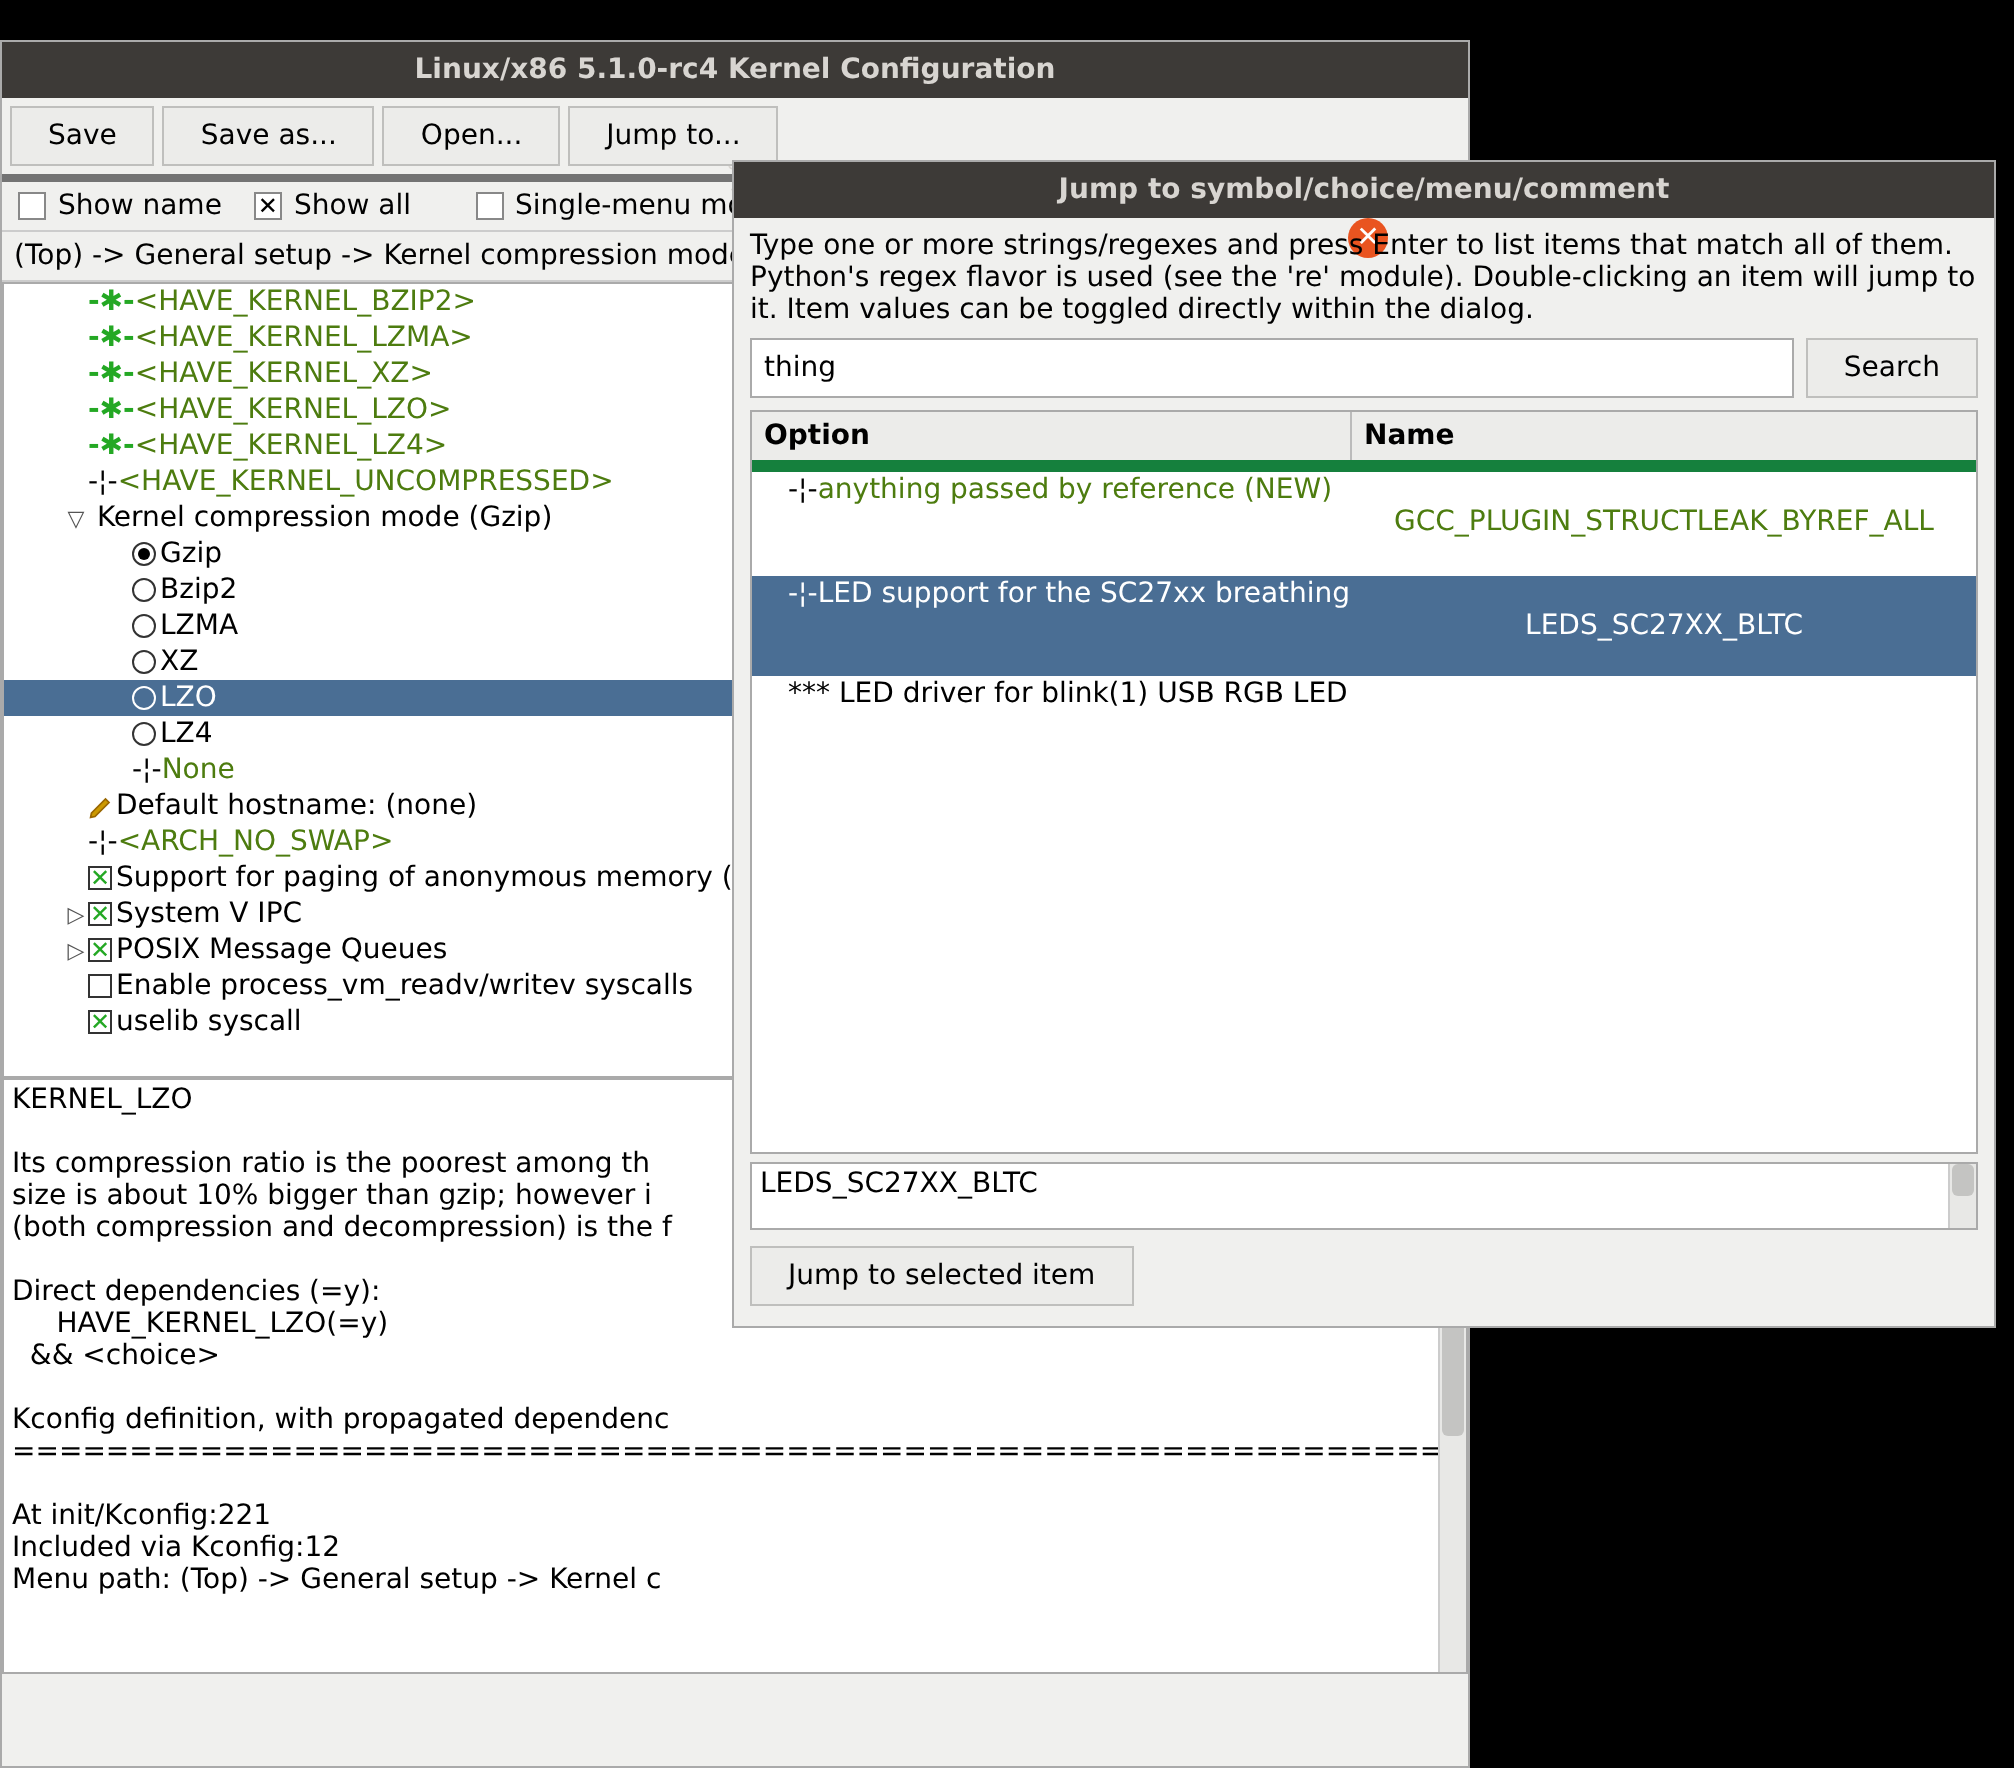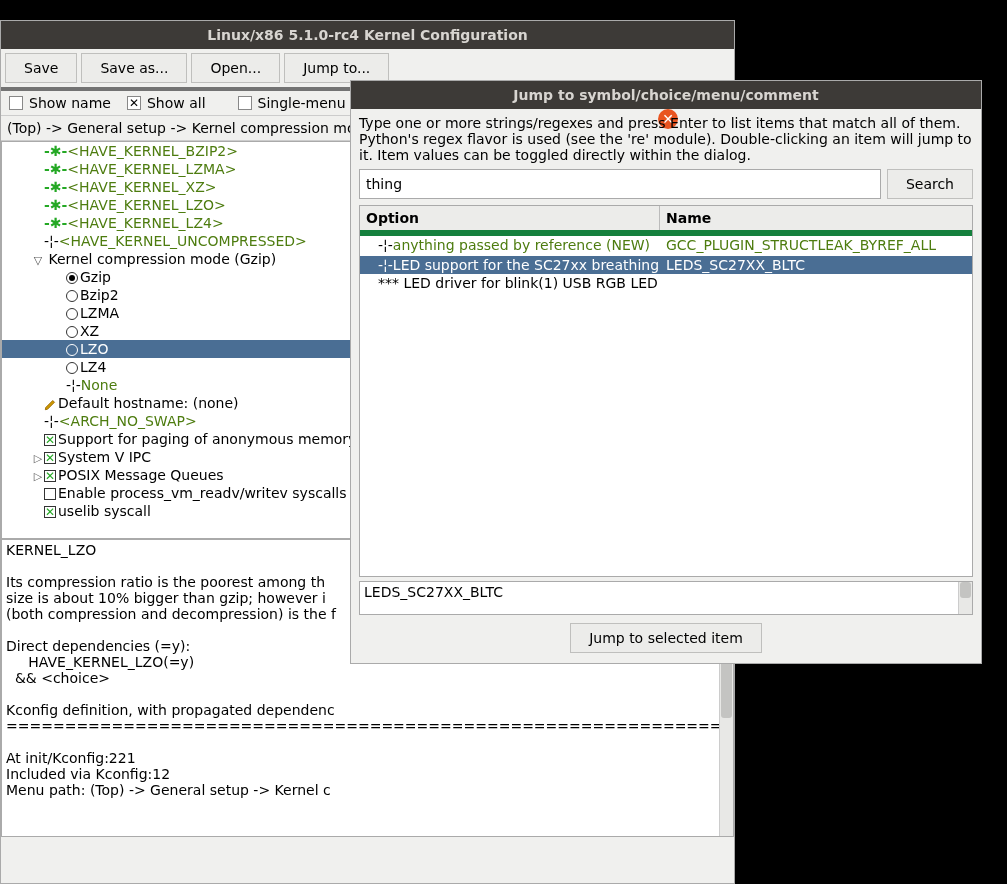--- a/index.html
+++ b/index.html
@@ -1,20 +1,20 @@
 <!DOCTYPE html>
 <html><head>
 <meta charset="utf-8">
 <style>
 * { box-sizing: border-box; margin: 0; padding: 0; font-family: "DejaVu Sans", "Liberation Sans", Arial, sans-serif; }
 body { background: #000; width: 1007px; height: 884px; position: relative; overflow: hidden; font-size: 14px; }
 
 .window { position: absolute; background: #f0f0ee; border: 1px solid #aaa; }
 .main-window { left: 0; top: 20px; width: 735px; height: 864px; }
-.dialog-window { left: 350px; top: 80px; width: 632px; height: 584px; z-index: 10; }
+.dialog-window { left: 366px; top: 80px; width: 632px; height: 584px; z-index: 10; }
 
 .titlebar { background: #3d3a37; color: #d8d5d1; height: 28px; line-height: 28px; display: flex; align-items: center; padding: 0 8px; font-weight: bold; font-size: 14px; flex-direction: column; }
 .titlebar-title { flex: 1; text-align: center; }
 .win-btn { width: 24px; height: 20px; display: inline-flex; align-items: center; justify-content: center; color: #d8d5d1; margin-left: 4px; cursor: pointer; }
 .win-btn.close { background: #e95420; border-radius: 50%; width: 20px; height: 20px; color: #fff; }
 
 .toolbar { display: flex; padding: 4px; gap: 4px; border-bottom: 4px solid #737373; }
 .btn { background: #ececea; border: 1px solid #bfbfbd; padding: 6px 18px; font-size: 14px; cursor: pointer; }
 
 .options-bar { display: flex; align-items: center; padding: 4px 8px; gap: 4px; border-bottom: 1px solid #ccc; font-size: 14px; }
@@ -39,24 +39,24 @@
 .search-row { display: flex; gap: 6px; margin-bottom: 6px; }
 .search-input { flex: 1; border: 1px solid #aaa; padding: 4px 6px; font-size: 14px; background: #fff; }
 
 .result-table { border: 1px solid #aaa; background: #fff; flex: 0 0 372px; overflow: hidden; }
 .rt-header { display: flex; background: #ececea; border-bottom: 6px solid #15803d; font-weight: bold; font-size: 14px; }
 .rt-col1 { width: 300px; padding: 4px 6px; border-right: 1px solid #bbb; }
 .rt-col2 { flex: 1; padding: 4px 6px; }
 .rt-row { display: flex; padding: 1px 0; font-size: 14px; }
 .rt-row.selected { background: #4a6e94; color: #fff; }
 .rt-row .c1 { width: 300px; padding: 0 6px 0 18px; overflow: hidden; white-space: nowrap; }
-.rt-row .c2 { flex: 1; padding: 0 6px; white-space: nowrap; }
+.rt-row .c2 { flex: 1; padding: 16px 6px; white-space: nowrap; text-align: center; }
 
 .dialog-info { flex: 1; border: 1px solid #aaa; background: #fff; font-family: "DejaVu Sans Mono", monospace; font-size: 14px; white-space: pre-wrap; padding: 2px 4px; margin-top: 4px; position: relative; overflow: hidden; }
-.dialog-footer { display: flex; justify-content: center; padding: 8px 0 4px; }
+.dialog-footer { display: flex; justify-content: flex-start; padding: 8px 0 4px; }
 
 .scrollbar { position: absolute; right: 0; top: 0; bottom: 0; width: 14px; background: #e8e8e6; border-left: 1px solid #ccc; }
 .scrollbar .thumb { position: absolute; left: 1px; right: 1px; background: #c4c4c2; border-radius: 3px; }
 .radio { display: inline-block; width: 12px; height: 12px; border: 1px solid #333; border-radius: 50%; vertical-align: middle; margin-right: 2px; position: relative; }
 .radio.filled::after { content: ""; position: absolute; left: 2px; top: 2px; width: 6px; height: 6px; background: #000; border-radius: 50%; }
 .cbx { display: inline-block; width: 12px; height: 12px; border: 1px solid #333; vertical-align: middle; margin-right: 2px; position: relative; }
 .cbx.green::after { content: "✕"; color: #24a824; font-weight: bold; position: absolute; left: 0; top: -2px; font-size: 12px; }
 .expander { display: inline-block; width: 12px; text-align: center; font-size: 11px; color: #555; }
 
 svg.icon { width: 14px; height: 14px; vertical-align: middle; }

